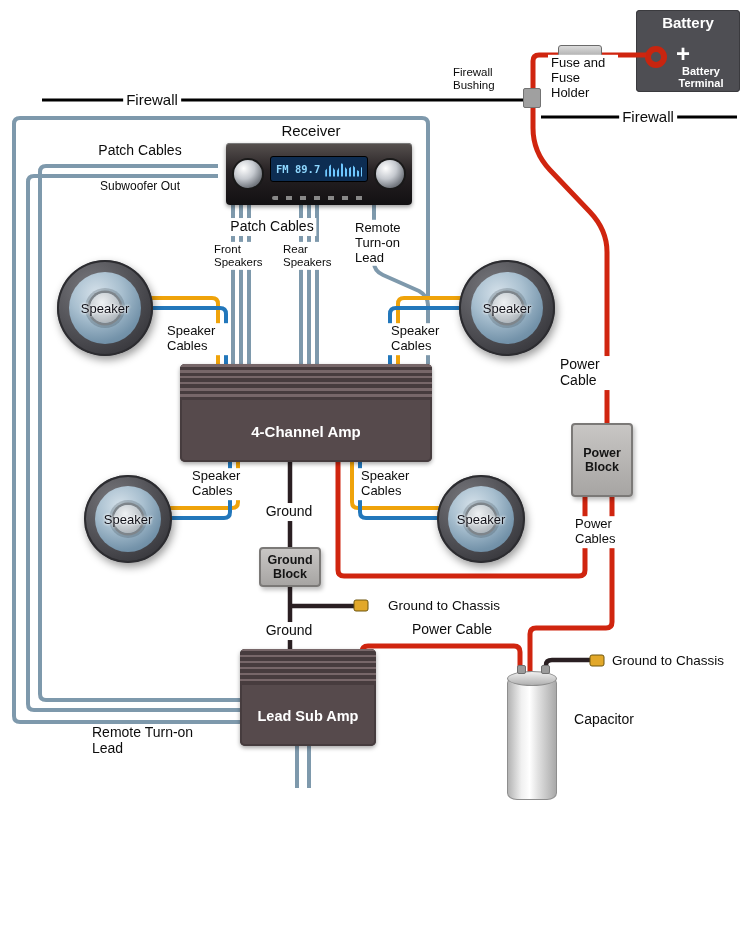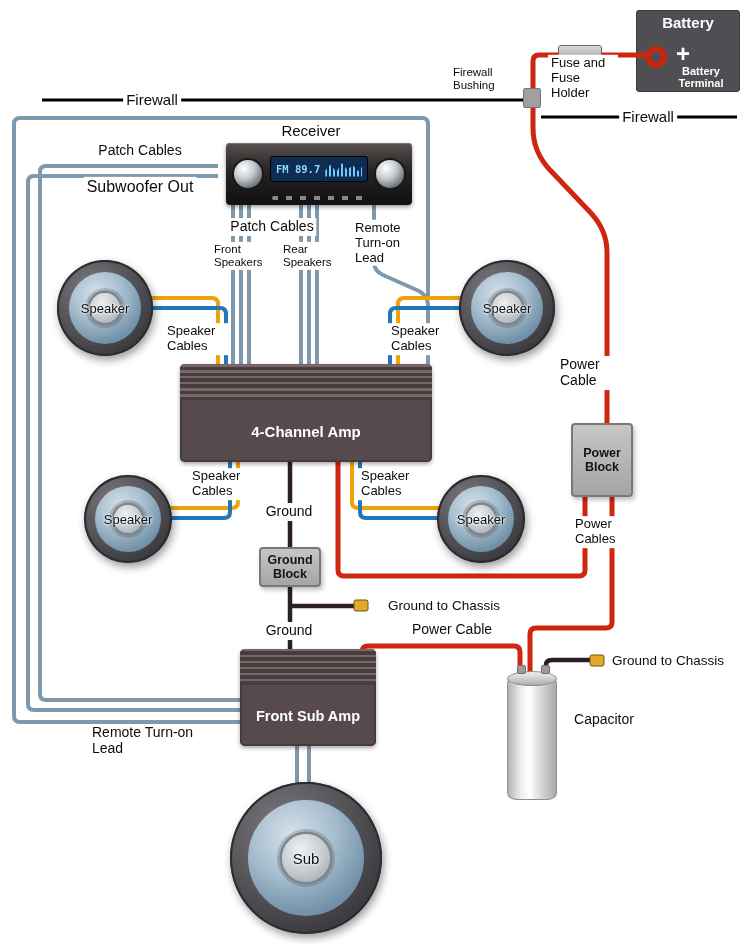--- a/index.html
+++ b/index.html
@@ -124,21 +124,21 @@
       <span class="rcv-bars"></span>
     </div>
     <div class="rcv-buttons"></div>
     <div class="rcv-knob k-r"></div>
   </div>
 
   <div class="comp amp amp4">
     <div class="amp-title">4-Channel Amp</div>
   </div>
   <div class="comp amp ampmono">
-    <div class="amp-title">Front Sub Amp</div>
+    <div class="amp-title">Lead Sub Amp</div>
   </div>
 
   <div class="comp block gblock">Ground Block</div>
   <div class="comp block pblock">Power Block</div>
 
   <div class="comp speaker" style="left:57px;top:260px;width:96px;height:96px">
     <div class="spk-cone">
         <div class="spk-cap"></div>
       </div>
     <span class="spk-label">Speaker</span>
@@ -153,41 +153,35 @@
     <div class="spk-cone">
         <div class="spk-cap"></div>
       </div>
     <span class="spk-label">Speaker</span>
   </div>
   <div class="comp speaker" style="left:437px;top:475px;width:88px;height:88px">
     <div class="spk-cone">
         <div class="spk-cap"></div>
       </div>
     <span class="spk-label">Speaker</span>
-  </div>
-  <div class="comp speaker sub" style="left:230px;top:782px;width:152px;height:152px">
-    <div class="spk-cone">
-        <div class="spk-cap"></div>
-      </div>
-    <span class="spk-label">Sub</span>
   </div>
 
   <div class="comp capacitor">
     <span class="cap-t t-l"></span>
     <span class="cap-t t-r"></span>
   </div>
 
   <div class="lbl bg nw" style="left:152px;top:100px;font-size:15px">Firewall</div>
   <div class="lbl bg nw" style="left:648px;top:117px;font-size:15px">Firewall</div>
   <div class="lbl bg" style="left:483px;top:79px;width:66px;font-size:11.5px">Firewall Bushing</div>
   <div class="lbl bg" style="left:583px;top:78px;width:70px;font-size:13px">Fuse and Fuse Holder</div>
 
   <div class="lbl nw" style="left:311px;top:131px;font-size:15px">Receiver</div>
   <div class="lbl bg nw" style="left:140px;top:151px;font-size:14px">Patch Cables</div>
-  <div class="lbl bg nw" style="left:140px;top:187px;font-size:16px">Subwoofer Out</div>
+  <div class="lbl bg nw" style="left:140px;top:187px;font-size:12px">Subwoofer Out</div>
 
   <div class="lbl bg nw" style="left:272px;top:227px;font-size:14px">Patch Cables</div>
   <div class="lbl bg" style="left:241px;top:256px;width:60px;font-size:11.5px">Front Speakers</div>
   <div class="lbl bg" style="left:309px;top:256px;width:58px;font-size:11.5px">Rear Speakers</div>
   <div class="lbl bg" style="left:383px;top:243px;width:62px;font-size:13px">Remote Turn-on Lead</div>
 
   <div class="lbl bg" style="left:197px;top:339px;width:66px;font-size:13px">Speaker Cables</div>
   <div class="lbl bg" style="left:421px;top:339px;width:66px;font-size:13px">Speaker Cables</div>
   <div class="lbl bg" style="left:222px;top:484px;width:66px;font-size:13px">Speaker Cables</div>
   <div class="lbl bg" style="left:391px;top:484px;width:66px;font-size:13px">Speaker Cables</div>

